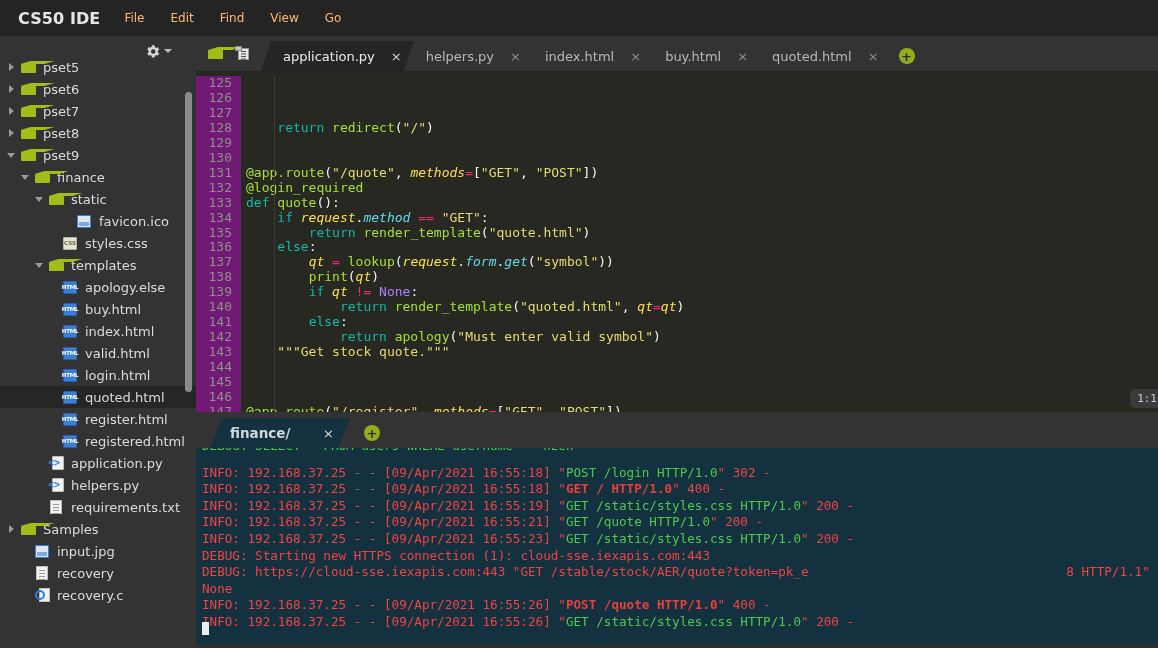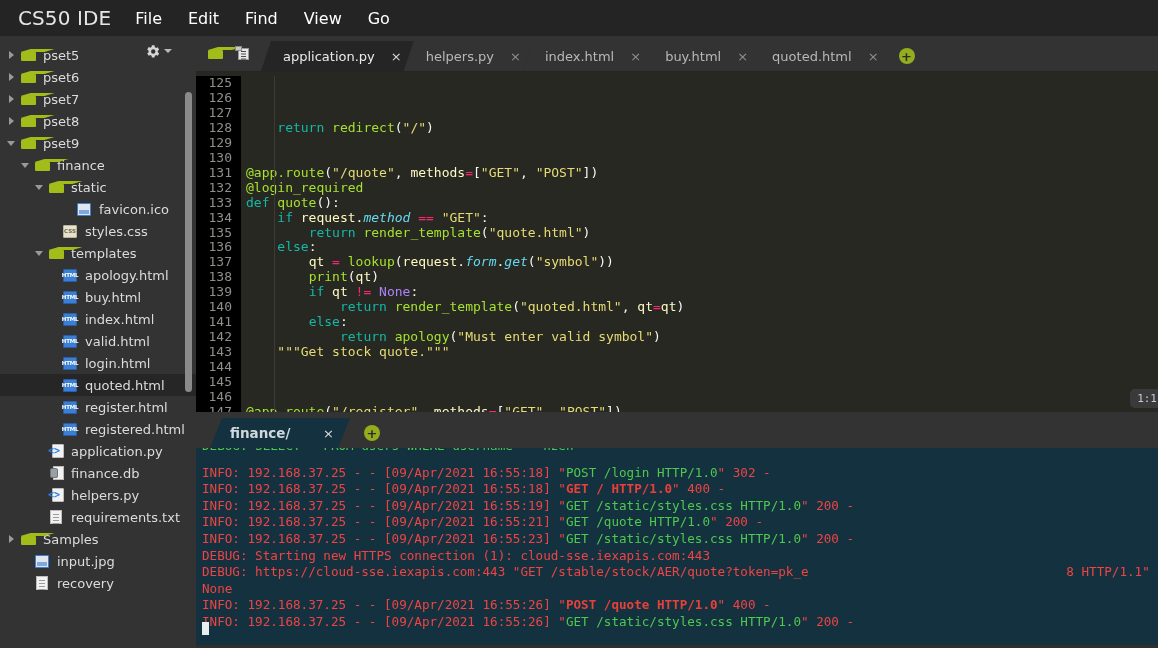--- a/index.html
+++ b/index.html
@@ -11,43 +11,43 @@
   }
   #app { position: relative; width: 1158px; height: 648px; }
 
   
   .menubar {
     position: absolute; left: 0; top: 0; width: 1158px; height: 36px;
     background: #242424; display: flex; align-items: center;
     padding-left: 8px; gap: 2px;
   }
   .menubar .brand {
-    color: #e6e6e6; font-size: 20px; font-weight: normal;
+    color: #e6e6e6; font-size: 16px; font-weight: bold;
     padding: 4px 10px; letter-spacing: .1px;
   }
   .menubar .mi {
-    color: #ffffff; font-size: 16px; padding: 4px 12px; border-radius: 2px;
+    color: #fdba74; font-size: 12px; padding: 4px 12px; border-radius: 2px;
     cursor: default;
   }
 
   
   .sidebar {
     position: absolute; left: 0; top: 36px; width: 196px; height: 612px;
     background: #333333; overflow: hidden;
   }
   .sb-toolbar {
     position: absolute; right: 0; top: 0; height: 30px; width: 70px;
     display: flex; align-items: center; justify-content: flex-end; padding-right: 24px;
   }
   .gear-wrap { display: flex; align-items: center; gap: 3px; }
   .caret-dn {
     width: 0; height: 0; border-left: 4px solid transparent;
     border-right: 4px solid transparent; border-top: 4px solid #b9b9b9;
   }
-  .tree { padding-top: 8px; }
+  .tree { padding-top: 20px; }
   .row {
     height: 22px; display: flex; align-items: center; color: #dcdcdc;
     font-size: 13px; white-space: nowrap; padding-right: 4px;
     font-family: "DejaVu Sans", "Liberation Sans", sans-serif;
   }
   .row.sel { background: #262626; }
   .arrow {
     width: 14px; flex: 0 0 14px; display: flex; align-items: center; justify-content: center;
   }
   .arrow i {
@@ -141,40 +141,40 @@
     line-height: 1; margin: 0 0 7px 18px; font-weight: bold; position: relative; z-index: 6;
   }
 
   .code-wrap { position: relative; height: 340px; background: #272822; overflow: hidden; }
   .code {
     display: flex; font-family: "DejaVu Sans Mono", "Liberation Mono", monospace;
     font-size: 13px; line-height: 14.95px; padding-top: 4px;
   }
   .gutter {
     width: 45px; flex: 0 0 45px; text-align: right; padding-right: 9px;
-    color: #8f908a; background: #000000; user-select: none;
+    color: #8f908a; background: #701a75; user-select: none;
   }
   .codelines { flex: 1; color: #f8f8f2; white-space: pre; padding-left: 5px; position: relative; }
   .indentguide {
     position: absolute; top: 0; width: 1px; background: #3b3c35; left: 33px; height: 100%;
   }
   .badge-cursor {
     position: absolute; right: -6px; top: 317px; background: #3a3a3a;
     border-radius: 5px; padding: 3px 7px; color: #c8c8d0; font-size: 11px;
     font-family: "DejaVu Sans Mono", monospace; z-index: 9;
   }
   
   .t-kw   { color: #14b8a6; }
   .t-fn   { color: #a6e22e; }
   .t-str  { color: #e6db74; }
   .t-num  { color: #ae81ff; }
   .t-dec  { color: #a6e22e; }
   .t-attr { color: #66d9ef; font-style: italic; }
   .t-op   { color: #f92672; }
-  .t-pl   { color: #fef9c3; }
+  .t-pl   { color: #fde047; font-style: italic; }
 
   
   .console { position: absolute; left: 0; top: 376px; width: 962px; height: 236px; background: #14313f; }
   .ctabbar {
     height: 36px; background: #333333; display: flex; align-items: flex-end; padding-left: 14px;
   }
   .ctab {
     height: 30px; display: flex; align-items: center; padding: 0 10px 0 20px;
     background: #14313f; color: #cfd8dc; font-size: 13.5px; font-weight: bold;
     clip-path: polygon(12px 0, 100% 0, calc(100% - 12px) 100%, 0 100%);
@@ -344,21 +344,21 @@
             </span>
           </span>
           <span class="lbl">templates</span>
         </div>
         <div class="row">
           <span style="display:inline-block;width:46px;flex:0 0 46px"></span>
           <span class="arrow"></span>
           <span class="ic">
             <span class="f-html">HTML</span>
           </span>
-          <span class="lbl">apology.html</span>
+          <span class="lbl">apology.else</span>
         </div>
         <div class="row">
           <span style="display:inline-block;width:46px;flex:0 0 46px"></span>
           <span class="arrow"></span>
           <span class="ic">
             <span class="f-html">HTML</span>
           </span>
           <span class="lbl">buy.html</span>
         </div>
         <div class="row">
@@ -417,31 +417,20 @@
               <span class="pg"></span>
               <span class="chev">&lt;&gt;</span>
             </span>
           </span>
           <span class="lbl">application.py</span>
         </div>
         <div class="row">
           <span style="display:inline-block;width:32px;flex:0 0 32px"></span>
           <span class="arrow"></span>
           <span class="ic">
-            <span class="f-db">
-              <span class="pg"></span>
-              <span class="cyl"></span>
-            </span>
-          </span>
-          <span class="lbl">finance.db</span>
-        </div>
-        <div class="row">
-          <span style="display:inline-block;width:32px;flex:0 0 32px"></span>
-          <span class="arrow"></span>
-          <span class="ic">
             <span class="f-py">
               <span class="pg"></span>
               <span class="chev">&lt;&gt;</span>
             </span>
           </span>
           <span class="lbl">helpers.py</span>
         </div>
         <div class="row">
           <span style="display:inline-block;width:32px;flex:0 0 32px"></span>
           <span class="arrow"></span>
@@ -471,20 +460,31 @@
           </span>
           <span class="lbl">input.jpg</span>
         </div>
         <div class="row">
           <span style="display:inline-block;width:18px;flex:0 0 18px"></span>
           <span class="arrow"></span>
           <span class="ic">
             <span class="f-txt"></span>
           </span>
           <span class="lbl">recovery</span>
+        </div>
+        <div class="row">
+          <span style="display:inline-block;width:18px;flex:0 0 18px"></span>
+          <span class="arrow"></span>
+          <span class="ic">
+            <span class="f-c">
+              <span class="pg"></span>
+              <span class="ring"></span>
+            </span>
+          </span>
+          <span class="lbl">recovery.c</span>
         </div>
       </div>
     <div class="sb-scroll"></div>
   </div>
 
   <div class="editor">
 
     <div class="tabbar">
       <div class="tb-icons">
         <span class="f-folder">

